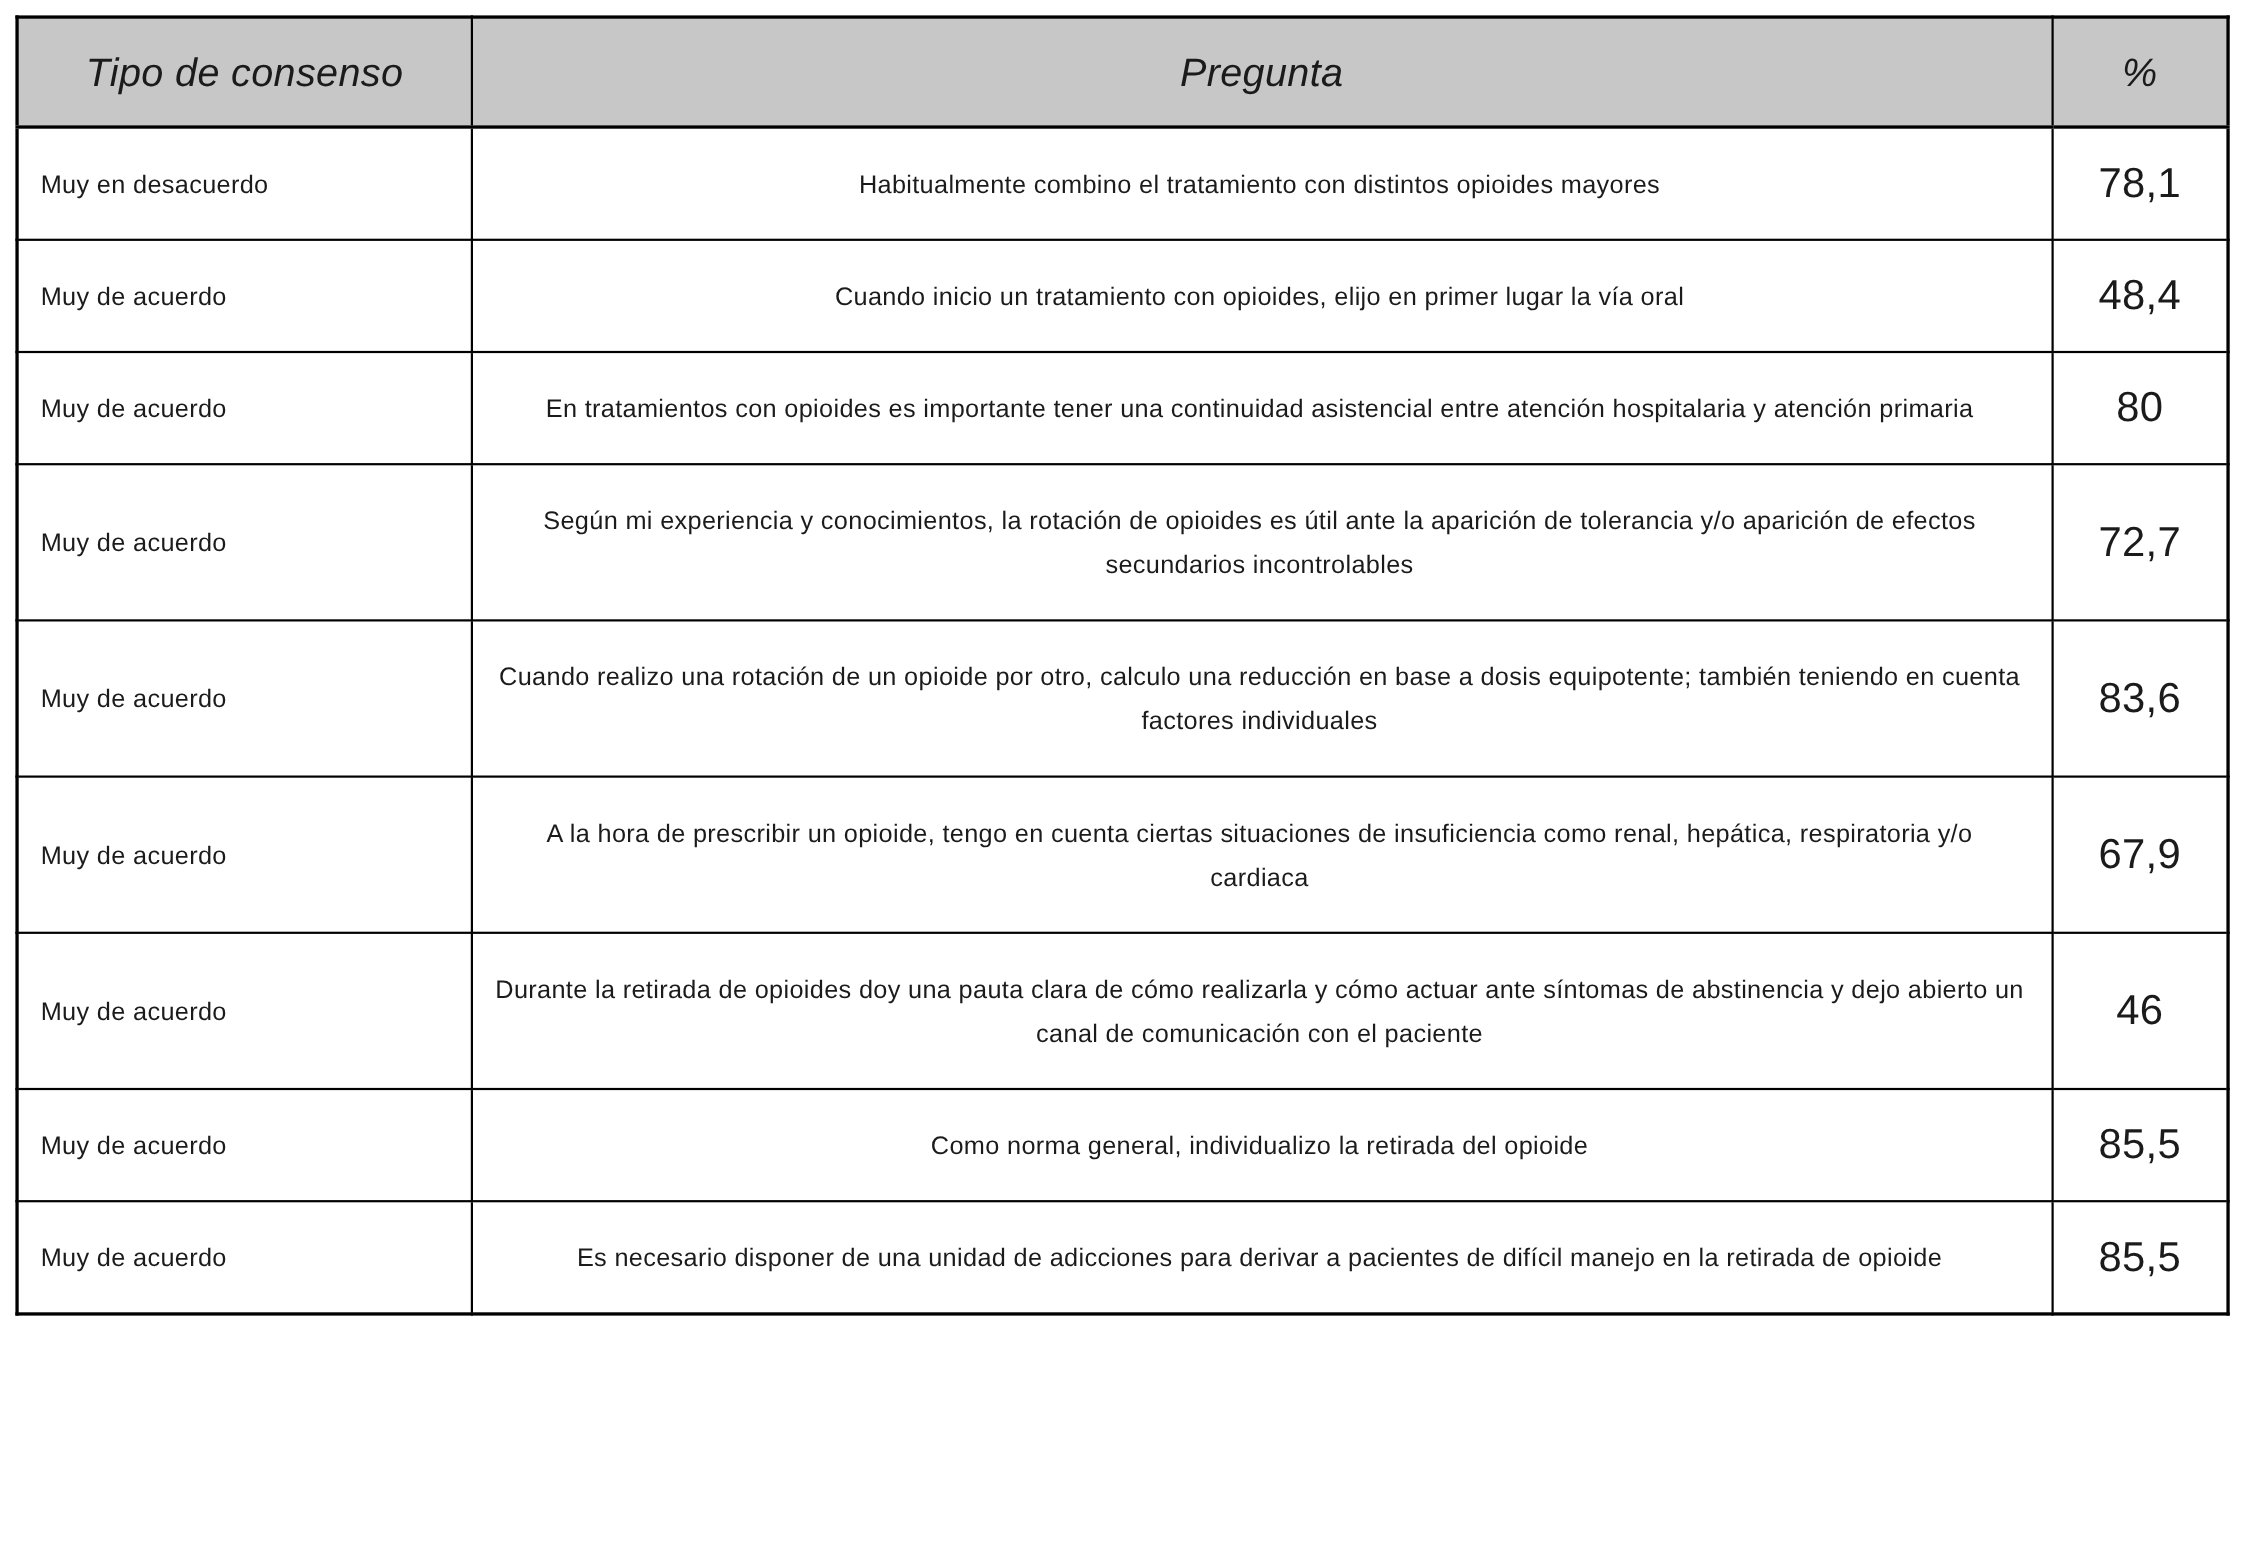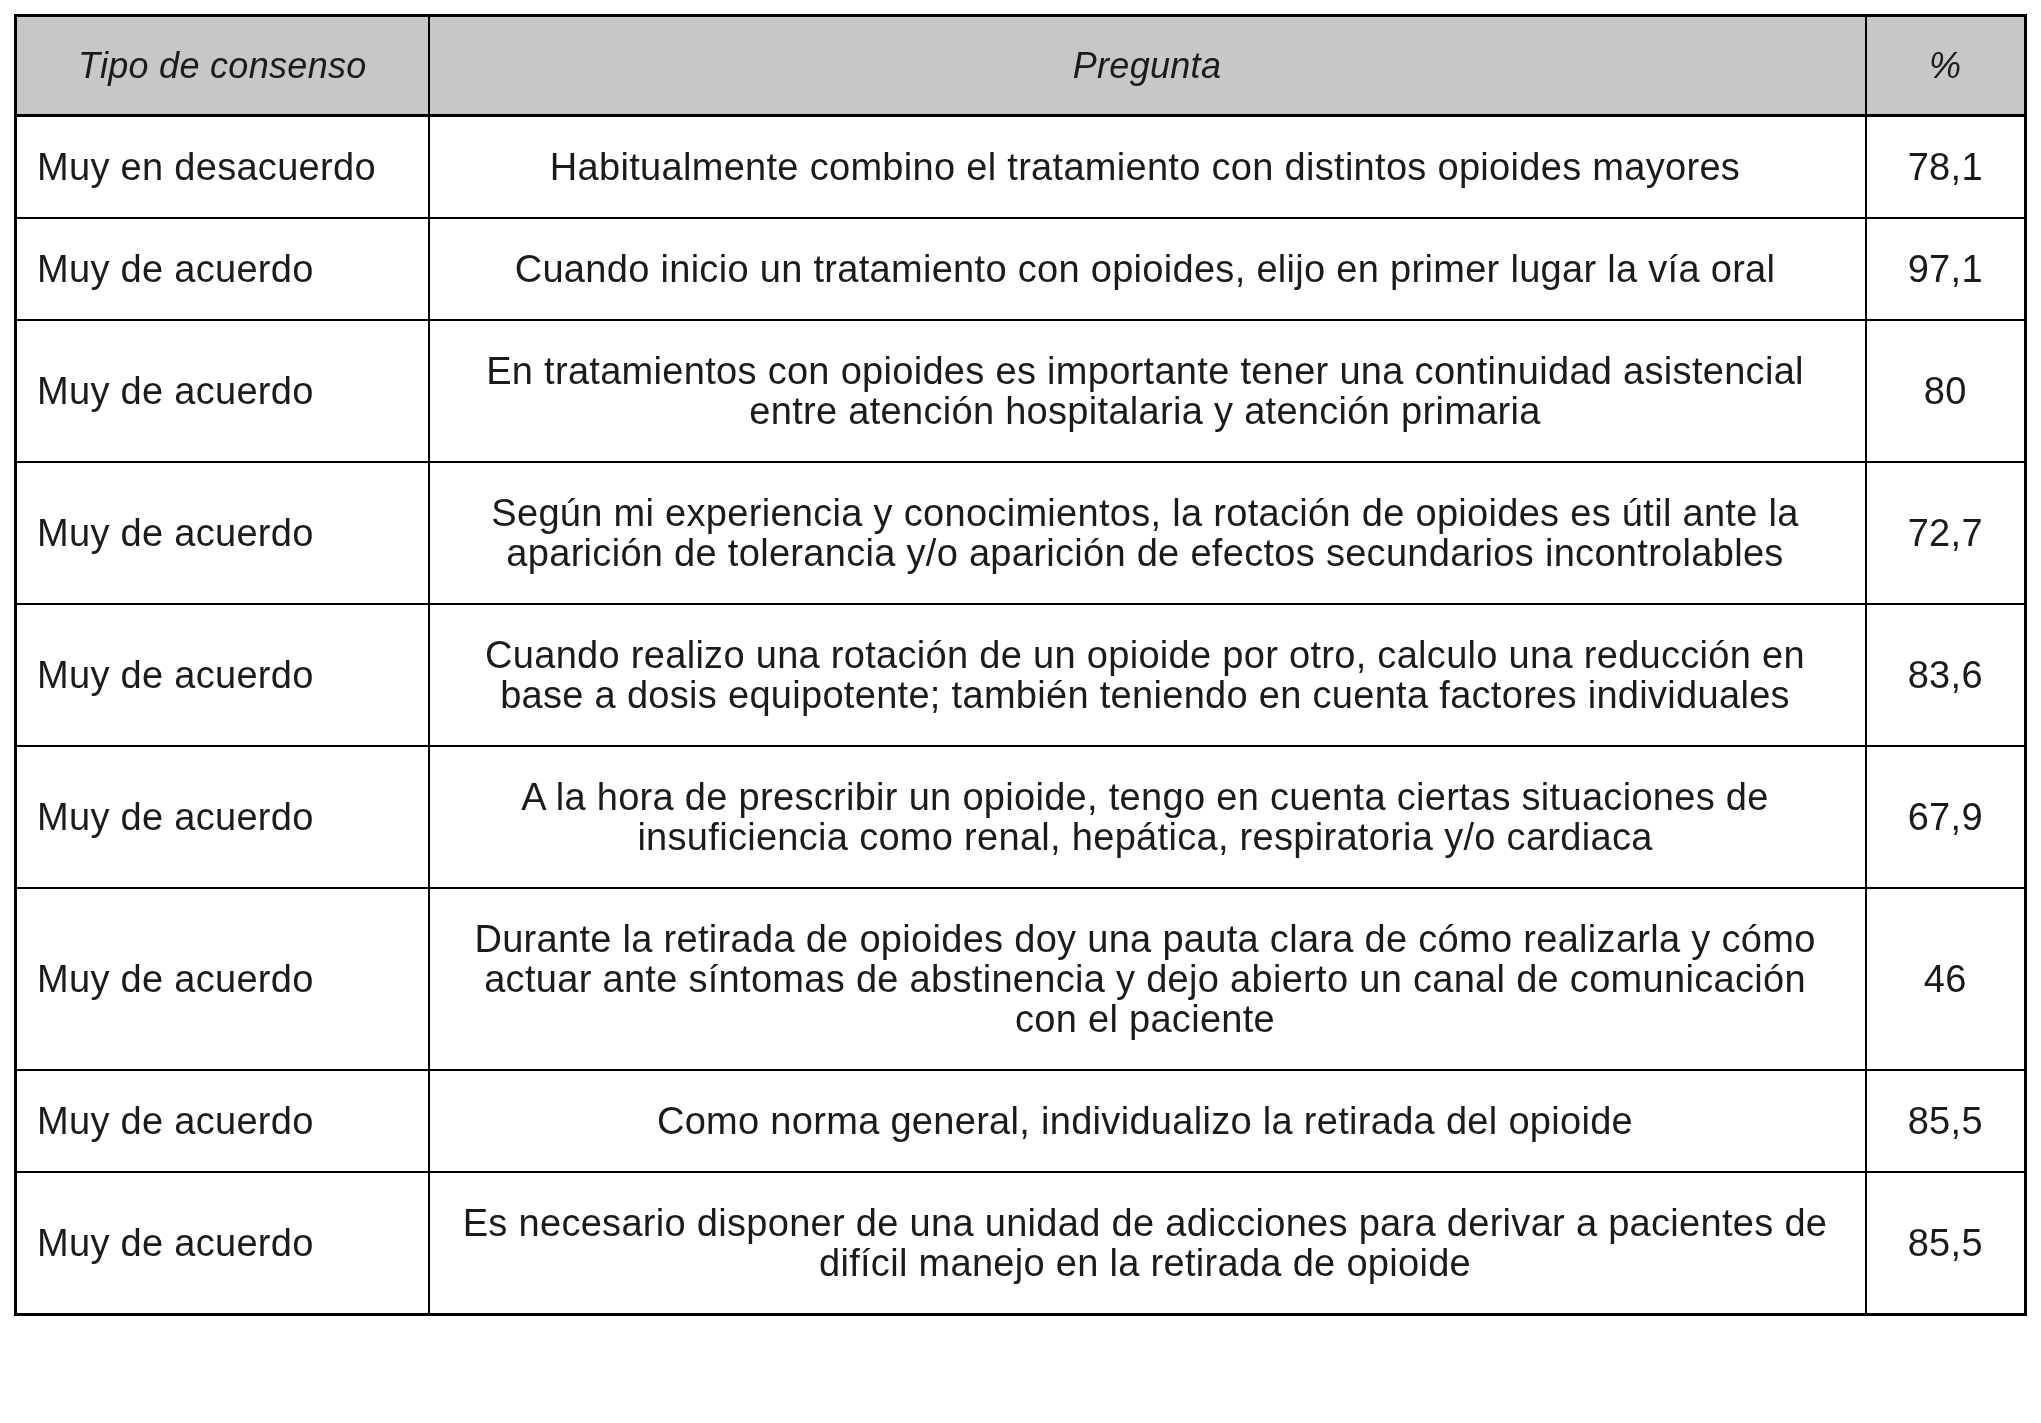--- a/index.html
+++ b/index.html
@@ -45,21 +45,21 @@
     border: 3px solid var(--border);
     table-layout: fixed;
   }
   col.col-consenso { width: 413px; }
   col.col-pregunta { width: auto; }
   col.col-pct      { width: 160px; }
 
   th, td {
     border: 2px solid var(--border);
     vertical-align: middle;
-    font-size: 38px;
+    font-size: 23px;
     letter-spacing: 0.3px;
     line-height: 40px;
   }
   thead th {
     background: var(--header_bg);
     font-style: italic;
     font-weight: normal;
     font-size: 36px;
     text-align: center;
     height: 100px;
@@ -106,21 +106,21 @@
     </thead>
     <tbody>
       <tr>
         <td class="cell-consenso">Muy en desacuerdo</td>
         <td class="cell-pregunta">Habitualmente combino el tratamiento con distintos opioides mayores</td>
         <td class="cell-pct">78,1</td>
       </tr>
       <tr>
         <td class="cell-consenso">Muy de acuerdo</td>
         <td class="cell-pregunta">Cuando inicio un tratamiento con opioides, elijo en primer lugar la vía oral</td>
-        <td class="cell-pct">97,1</td>
+        <td class="cell-pct">48,4</td>
       </tr>
       <tr>
         <td class="cell-consenso">Muy de acuerdo</td>
         <td class="cell-pregunta">En tratamientos con opioides es importante tener una continuidad asistencial entre atención hospitalaria y atención primaria</td>
         <td class="cell-pct">80</td>
       </tr>
       <tr>
         <td class="cell-consenso">Muy de acuerdo</td>
         <td class="cell-pregunta">Según mi experiencia y conocimientos, la rotación de opioides es útil ante la aparición de tolerancia y/o aparición de efectos secundarios incontrolables</td>
         <td class="cell-pct">72,7</td>

